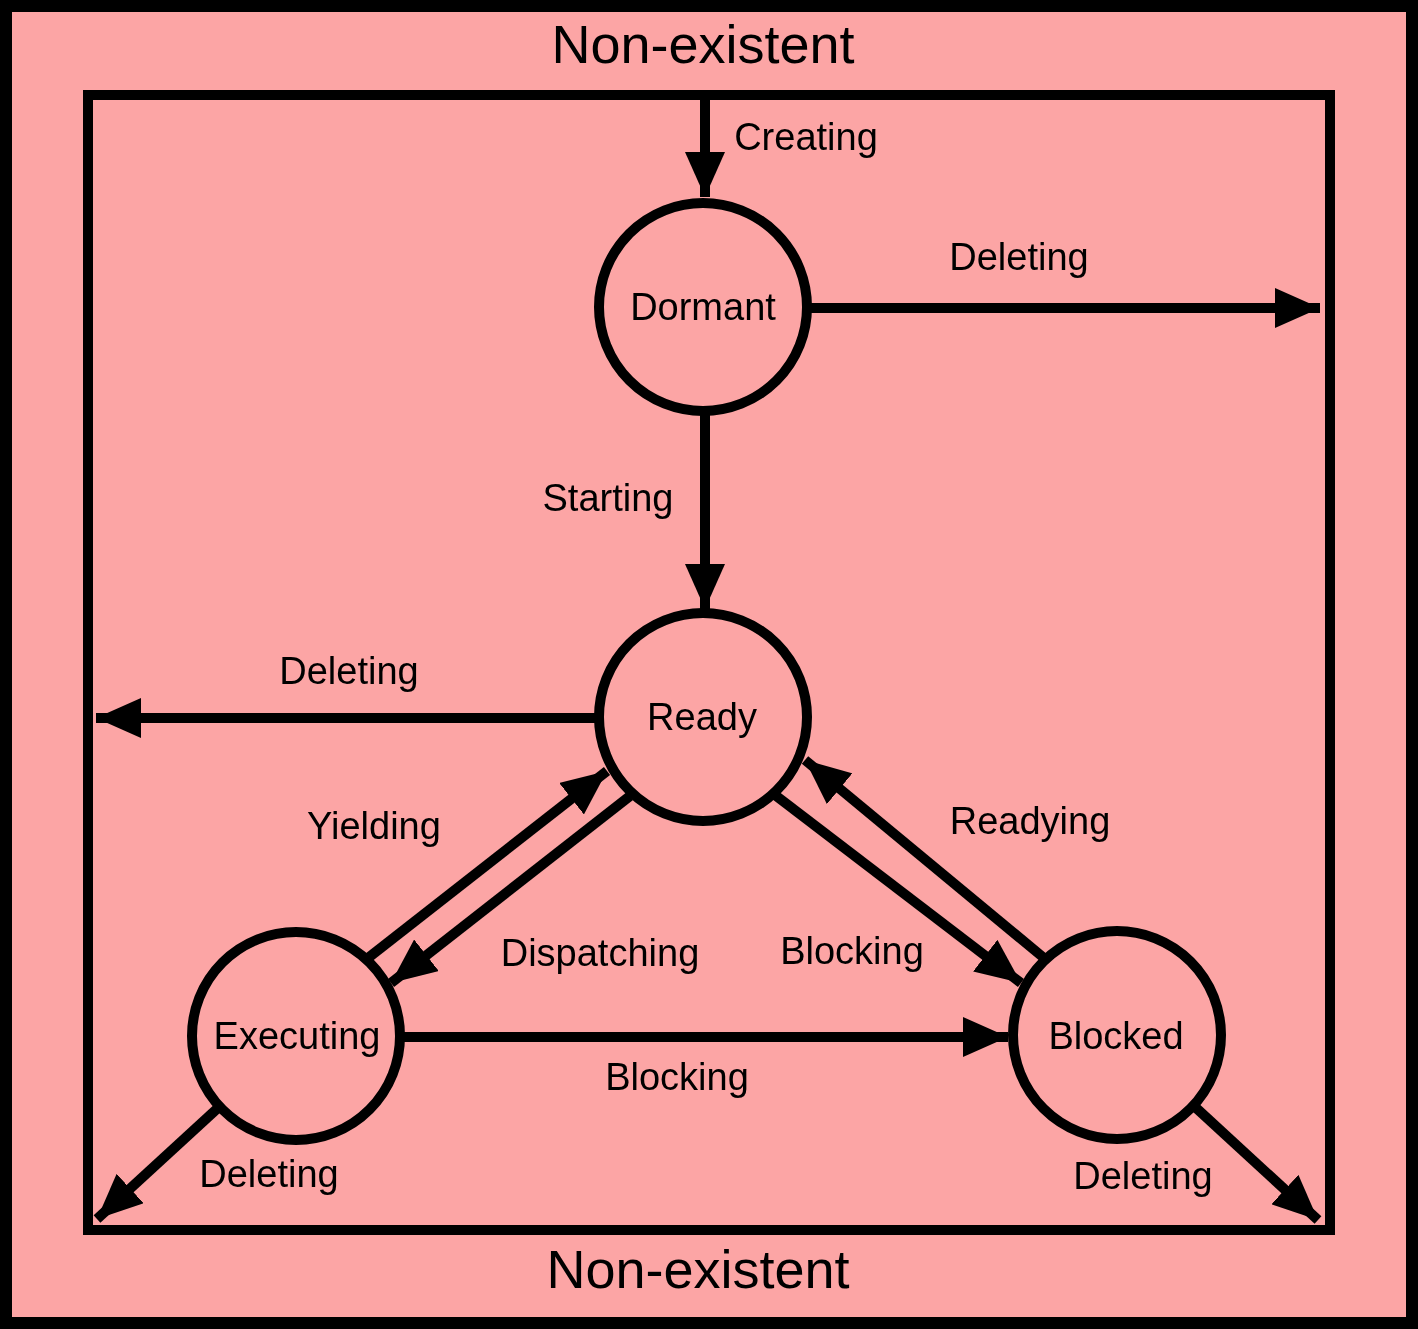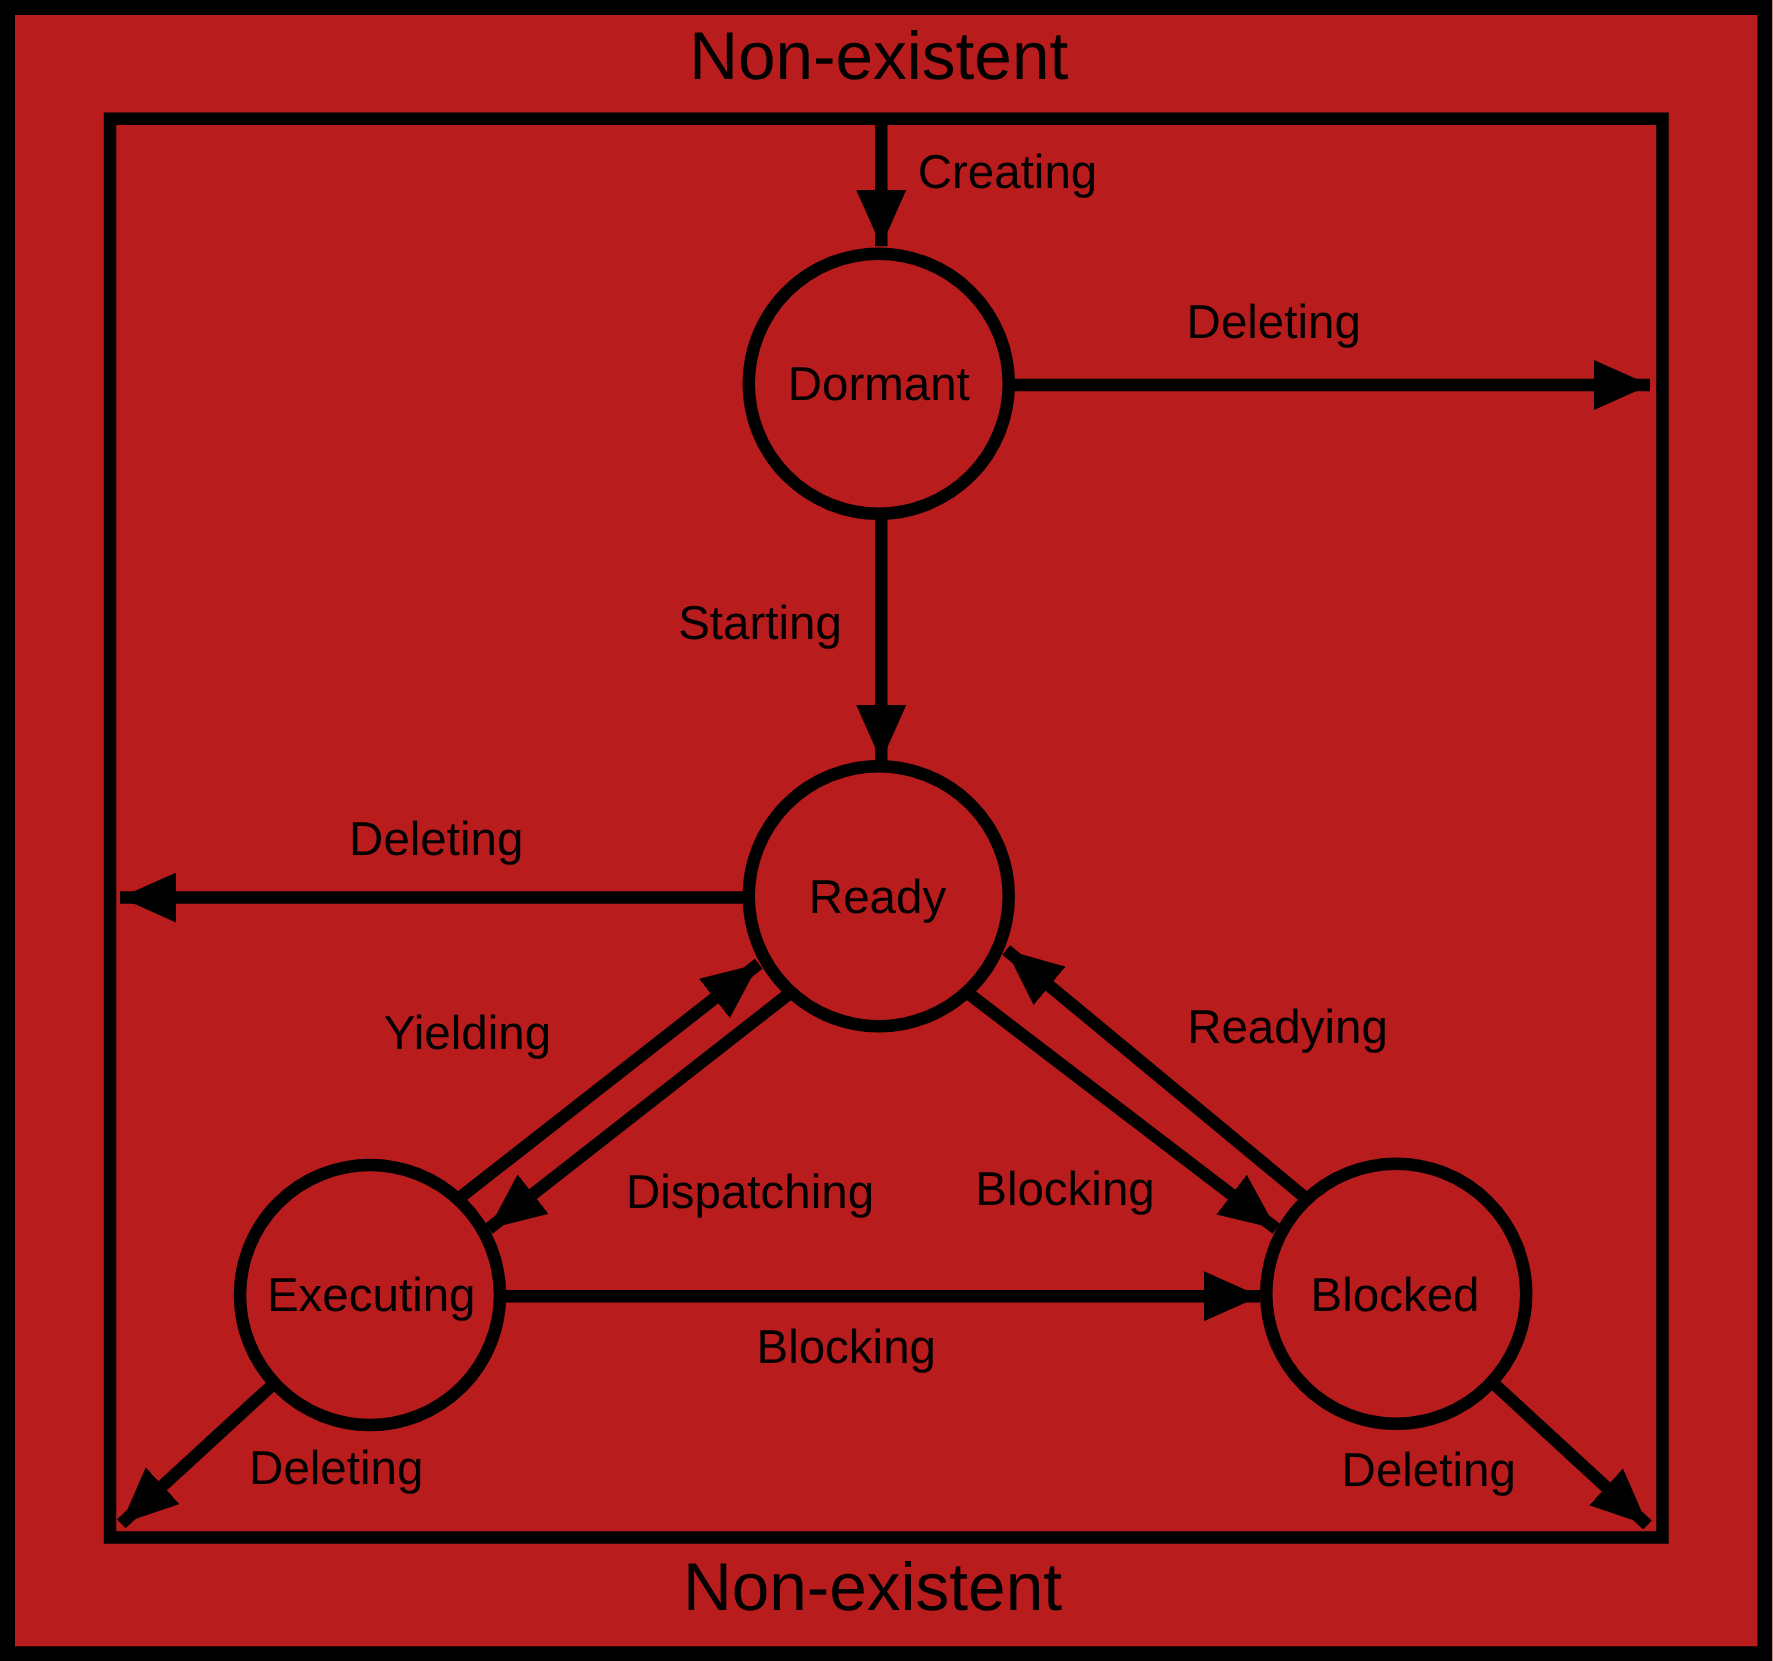--- a/index.html
+++ b/index.html
@@ -4,21 +4,21 @@
 <style>
   html, body {
     margin: 0;
     padding: 0;
     background: #ffffff;
   }
   .canvas {
     position: relative;
     width: 1418px;
     height: 1329px;
-    background: #b91c1c;
+    background: #fca5a5;
     overflow: hidden;
   }
   svg {
     display: block;
     width: 1418px;
     height: 1329px;
   }
   text {
     font-family: "Liberation Sans", "DejaVu Sans", sans-serif;
     fill: #000000;

